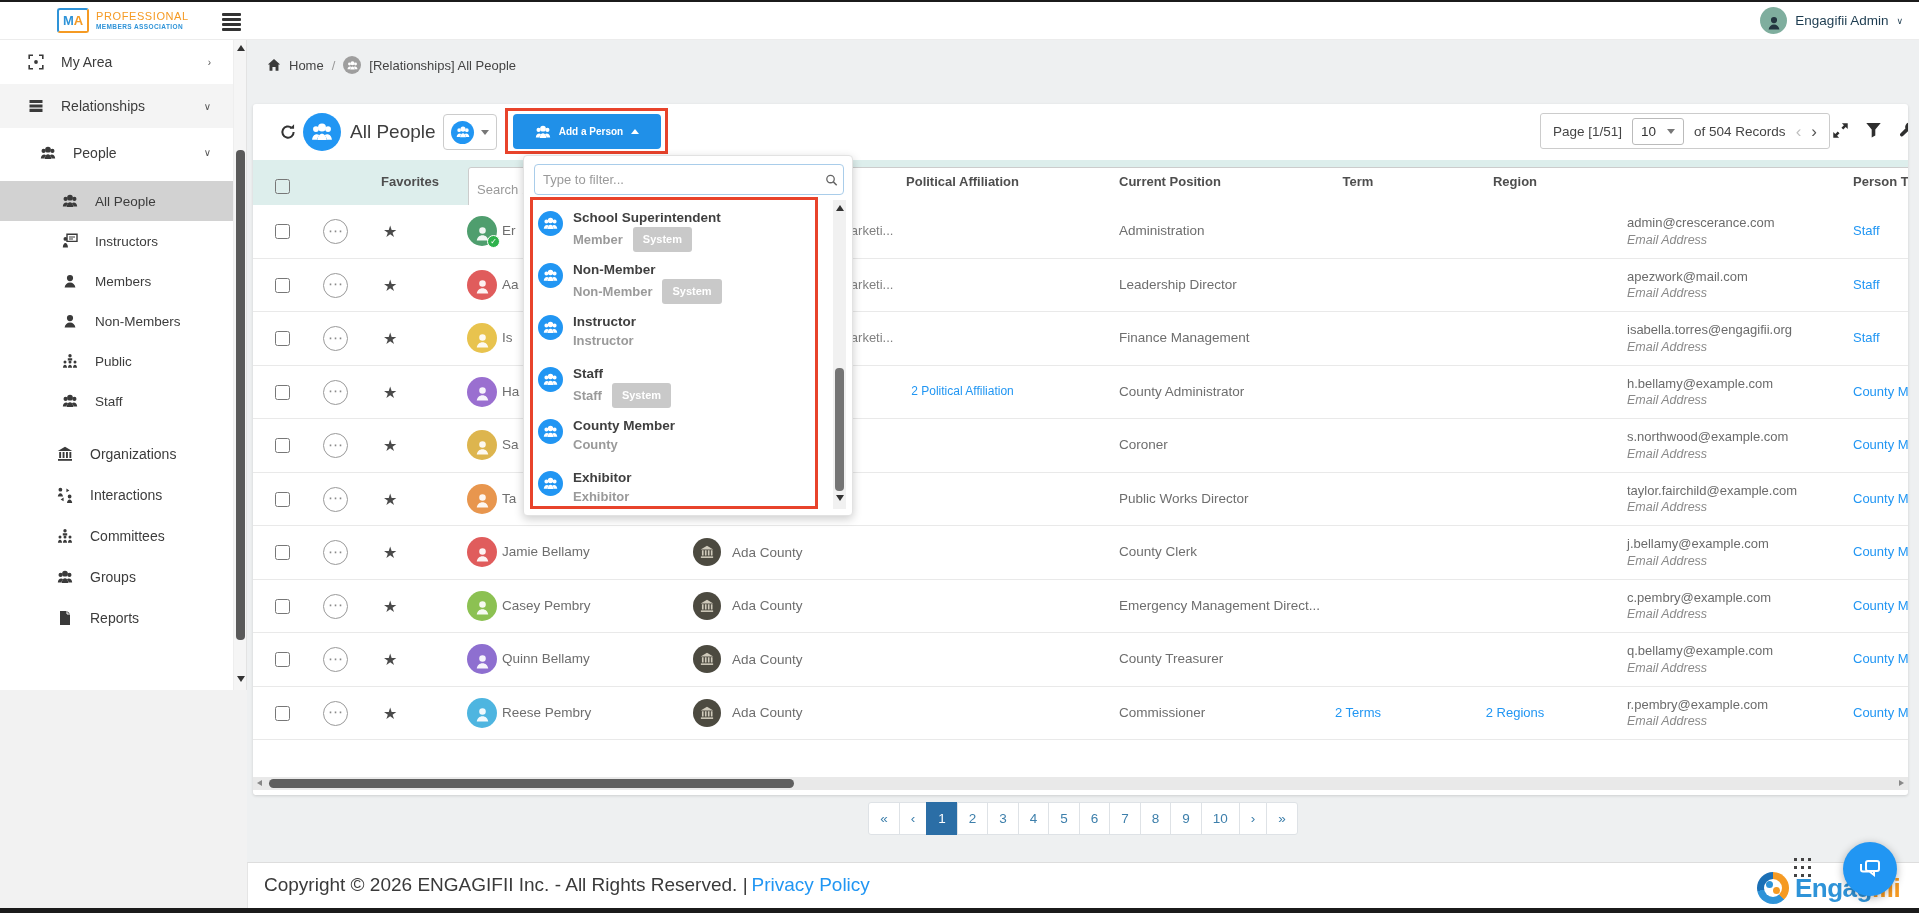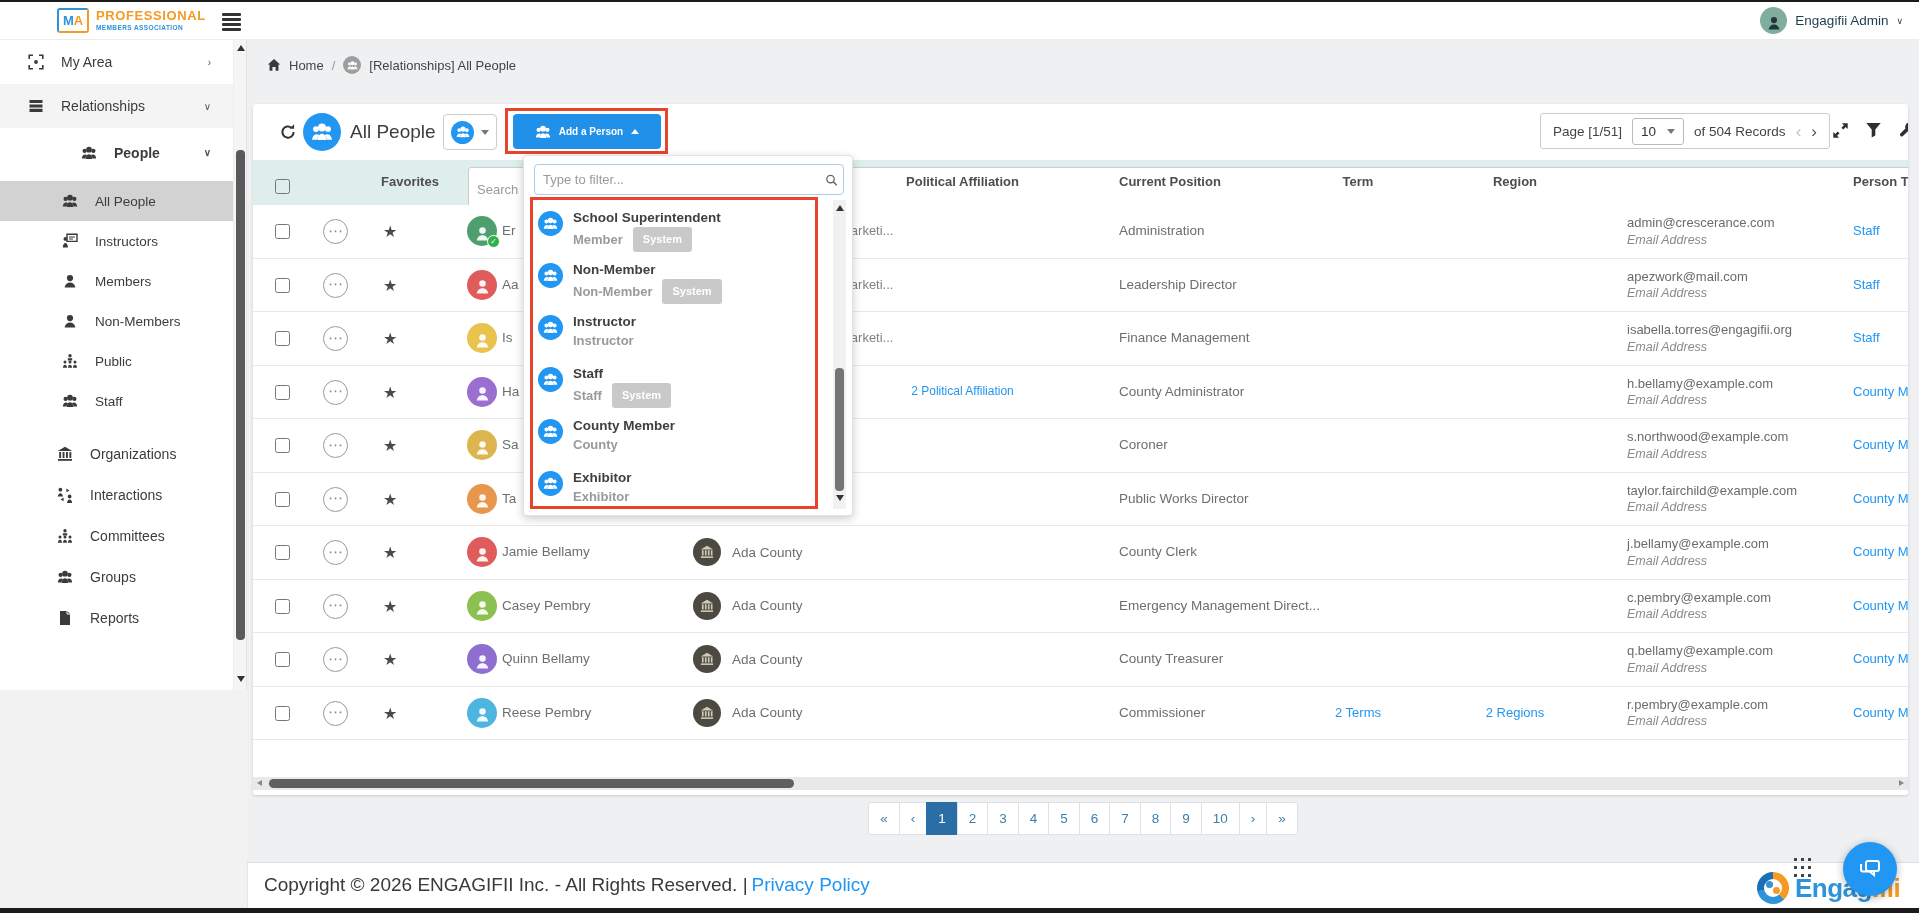--- a/index.html
+++ b/index.html
@@ -11,40 +11,40 @@
   .edge.bot { bottom:0; height:5px; }
 
   .ic { width:16px; height:16px; fill:currentColor; display:block; }
 
   
   .topbar { position:absolute; left:0; top:2px; width:100%; height:38px; background:#fff; border-bottom:1px solid #ececec; z-index:20; }
   .logo-wrap { position:absolute; left:57px; top:6px; display:flex; align-items:center; gap:7px; }
   .logo-mark { width:32px; height:25px; border:2px solid #2e93d8; border-right-color:#f59a23; border-bottom-color:#f59a23; border-radius:3px; display:flex; align-items:center; justify-content:center; font-weight:bold; font-size:13px; background:#fff; }
   .logo-mark .m1 { color:#2e93d8; } .logo-mark .m2 { color:#f59a23; }
   .brand-lines { display:flex; flex-direction:column; line-height:1.15; }
-  .brand-l1 { color:#f59a23; font-size:13px; font-weight:bold; letter-spacing:.6px; }
+  .brand-l1 { color:#f59a23; font-size:11px; font-weight:normal; letter-spacing:.6px; }
   .brand-l2 { color:#2e93d8; font-size:6.5px; font-weight:bold; letter-spacing:.4px; }
   .hamburger { position:absolute; left:222px; top:11px; width:19px; cursor:pointer; }
   .hamburger i { display:block; height:2.6px; background:#333; margin-bottom:2.4px; border-radius:1px; }
   .userchip { position:absolute; right:16px; top:5px; display:flex; align-items:center; gap:8px; }
   .user-av { width:27px; height:27px; border-radius:50%; background:#7fae9e; color:#233640; display:flex; align-items:center; justify-content:center; overflow:hidden; }
   .user-av .ic { width:16px; height:16px; margin-top:4px; }
   .user-name { font-size:13.5px; color:#1d3c50; font-weight:500; }
   .user-chev { font-size:9px; color:#1d3c50; }
 
   
   .sidebar { position:absolute; left:0; top:40px; width:247px; height:650px; background:#fff; border-right:1px solid #e3e3e3; overflow:hidden; z-index:10; }
   .sidebar-below { position:absolute; left:0; top:690px; width:247px; height:218px; background:#f2f2f2; }
   .s-item { position:relative; display:flex; align-items:center; color:#3c3c3c; cursor:pointer; width:233px; }
   .s-item .s-ic { color:#3a3a3a; margin-right:17px; flex:0 0 16px; }
   .s-item .s-lbl { font-size:14px; }
   .s-item .s-chev { position:absolute; right:22px; font-size:10px; color:#555; }
   .s-root { height:44px; padding-left:28px; }
   .s-child { height:41px; padding-left:57px; }
-  .s-head { height:49px; padding-left:81px;font-weight:bold; }
+  .s-head { height:49px; padding-left:40px; }
   .s-sub { height:40px; padding-left:62px; font-size:13.5px; }
   .s-sub .s-lbl { font-size:13.5px; }
   .s-shaded { background:#f4f4f4; }
   .s-active { background:#d2d2d2; }
   .s-gap { height:12px; }
   .s-scroll { position:absolute; right:0; top:0; width:13px; height:650px; background:#f5f5f5; border-left:1px solid #eee; }
   .s-scroll .thumb { position:absolute; left:2px; width:9px; top:110px; height:490px; background:#5a5a5a; border-radius:4px; }
   .tri { width:0; height:0; position:absolute; left:3px; }
   .tri.up { border-left:4px solid transparent; border-right:4px solid transparent; border-bottom:6px solid #333; top:5px; }
   .tri.down { border-left:4px solid transparent; border-right:4px solid transparent; border-top:6px solid #333; bottom:8px; }

